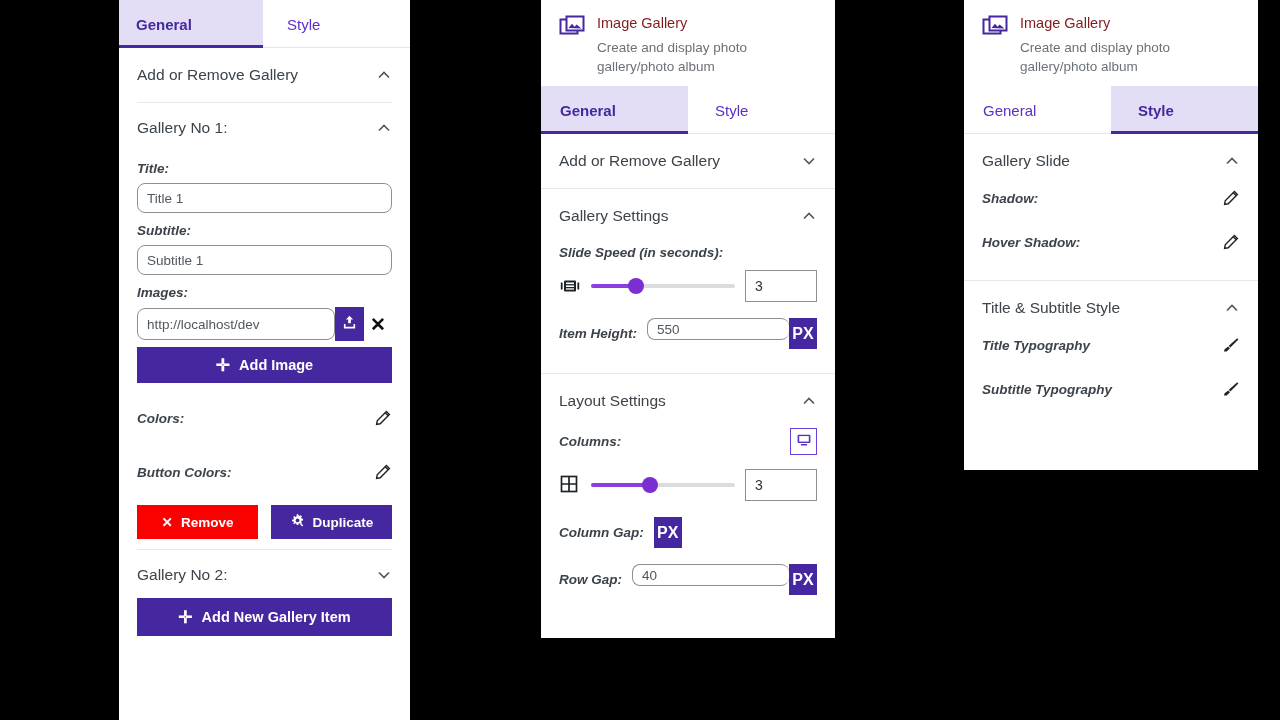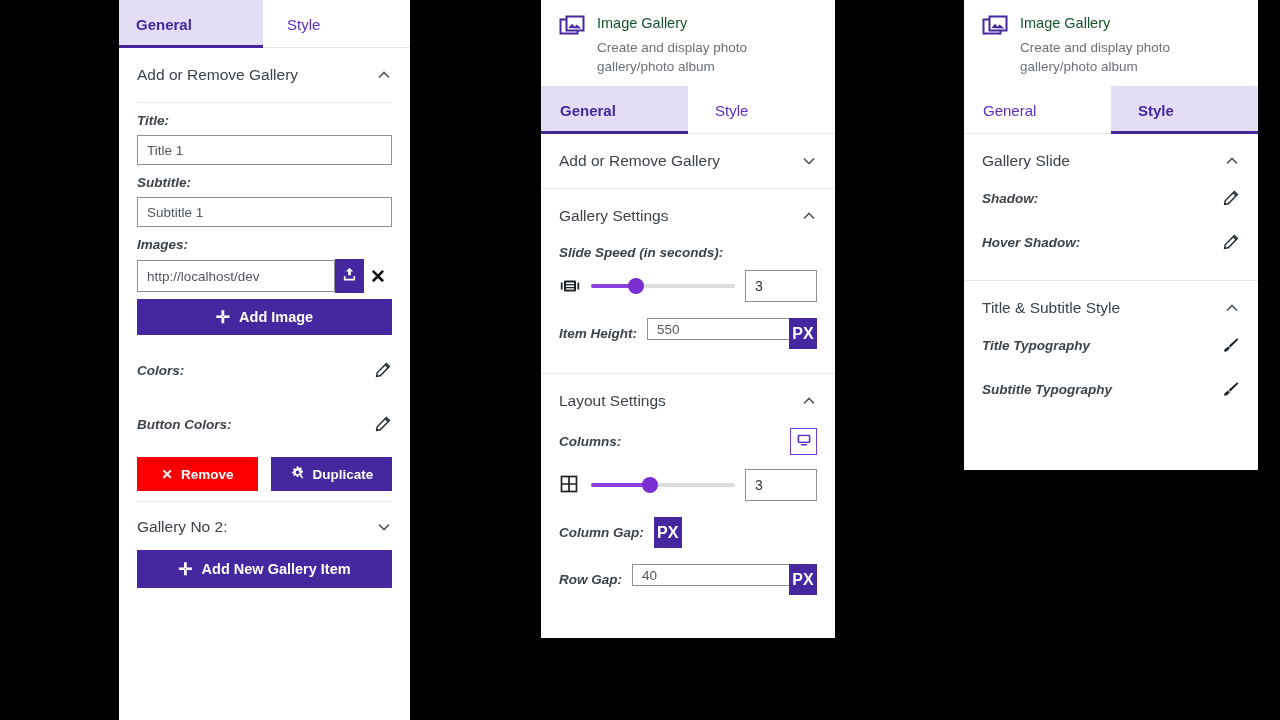--- a/index.html
+++ b/index.html
@@ -23,21 +23,21 @@
   #panelA { left: 71px; top: 0; width: 291px; height: 720px; }
   
   #panelB { left: 493px; top: 0; width: 294px; height: 638px; }
   
   #panelC { left: 916px; top: 0; width: 294px; height: 470px; }
 
   
   .widget-head { padding: 14px 18px 10px 18px; display:flex; gap:12px; align-items:flex-start; }
   .widget-icon { flex: 0 0 auto; width: 26px; height: 26px; margin-top:1px; }
   .widget-texts { flex:1 1 auto; }
-  .widget-title { font-size: 14.5px; color: #14532d; line-height: 1.25; }
+  .widget-title { font-size: 14.5px; color: #7f1d1d; line-height: 1.25; }
   .widget-sub { font-size: 13.5px; color: #6b7177; line-height: 1.42; margin-top: 6px; max-width: 190px; }
 
   
   .tabs { display: flex; position: relative; border-bottom: 1px solid #e6e6e6; background:#fff; }
   .tab {
     font-size: 15px; color: #5c2fc4; padding: 16px 0 14px 0;
     text-align: left; cursor: pointer; position: relative; background: transparent;
     border: 0; font-family: inherit;
   }
   .tab.active { background: #e3ddf5; font-weight: bold; color: #4527a0; }
@@ -75,21 +75,21 @@
   }
   .sub-acc .t { font-size: 15.5px; color:#3c434a; }
 
   .field-label {
     font-size: 13.5px; font-style: italic; font-weight: bold; color: #3c434a;
     margin: 10px 0 7px 0; display:block;
   }
   .txt {
     width: 100%; height: 30px; border: 1px solid #8c8f94; background:#fff;
     font-size: 13.5px; color:#50575e; padding: 0 9px; font-family: inherit;
-    border-radius: 0;
+    border-radius: 8px;
   }
   .txt::placeholder { color: #50575e; opacity: 1; }
 
   .img-row { display:flex; align-items:center; gap: 0; margin-top: 2px; }
   .img-row .txt { flex: 1 1 auto; height: 32px; }
   .btn-upload {
     width: 38px; height: 34px; background:#4527a0; border:0; cursor:pointer;
     display:flex; align-items:center; justify-content:center; color:#fff; padding:0;
   }
   .btn-x {
@@ -181,20 +181,28 @@
         <svg viewBox="0 0 16 16" width="16" height="16" fill="none" stroke="currentColor" stroke-width="1.6">
             <path d="M3 10.5 L8 5.5 L13 10.5"></path>
           </svg>
       </span>
     </div>
 
     <div class="divider"></div>
 
     <div class="body-pad">
 
+      <div class="sub-acc">
+        <span class="t">Gallery No 1:</span>
+        <span class="chev">
+          <svg viewBox="0 0 16 16" width="16" height="16" fill="none" stroke="currentColor" stroke-width="1.6">
+              <path d="M3 10.5 L8 5.5 L13 10.5"></path>
+            </svg>
+        </span>
+      </div>
 
       <label class="field-label">Title:</label>
       <input class="txt" type="text" placeholder="Title 1" style="">
 
       <label class="field-label">Subtitle:</label>
       <input class="txt" type="text" placeholder="Subtitle 1" style="">
 
       <label class="field-label">Images:</label>
 
       <div class="img-row">

